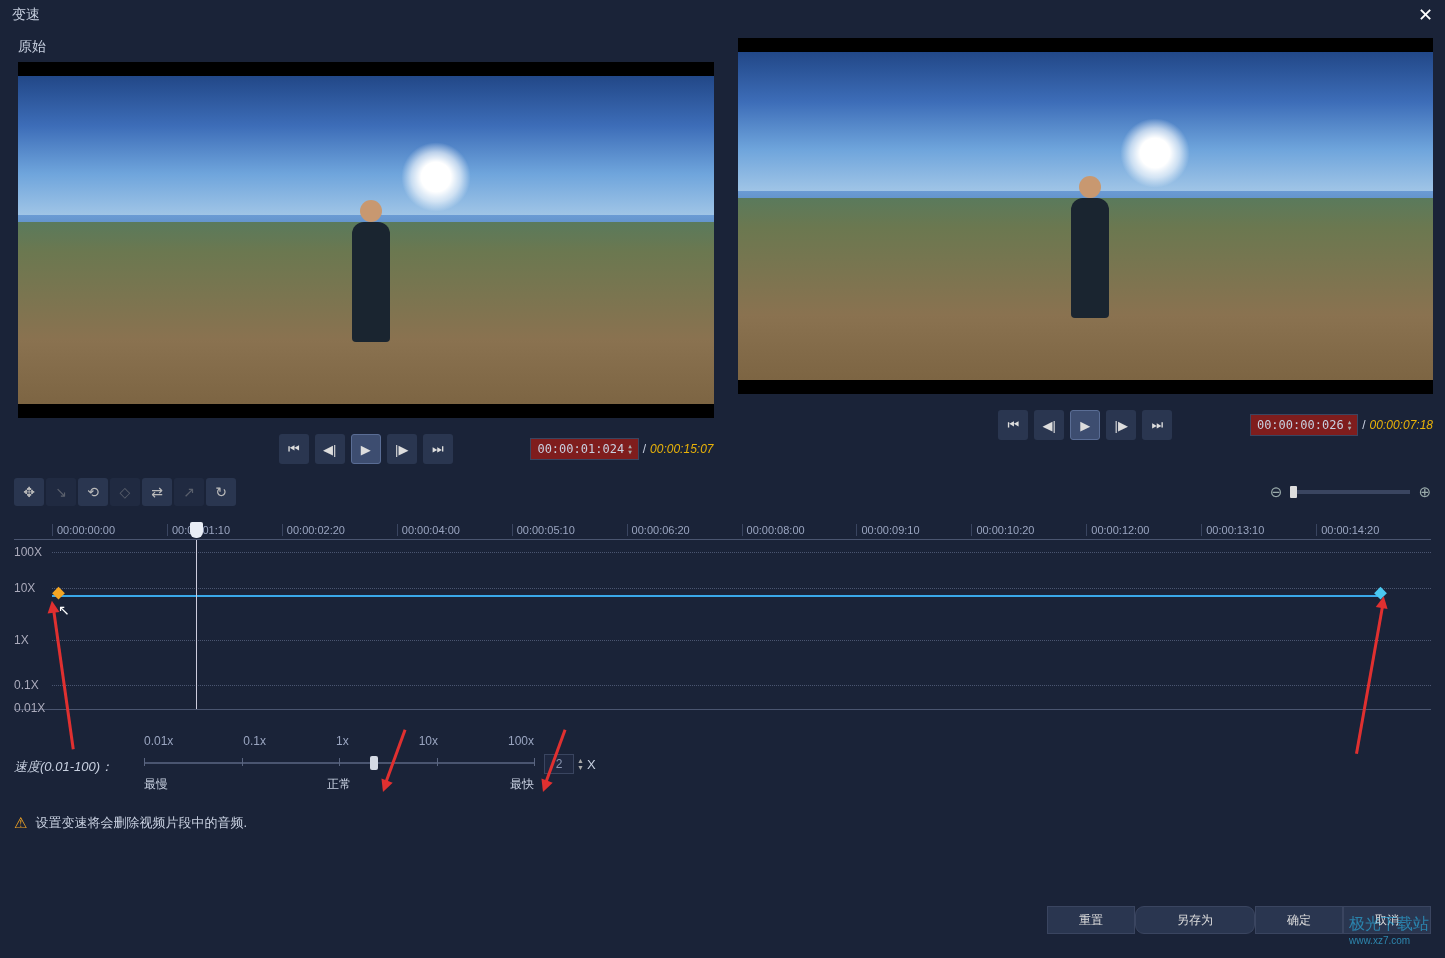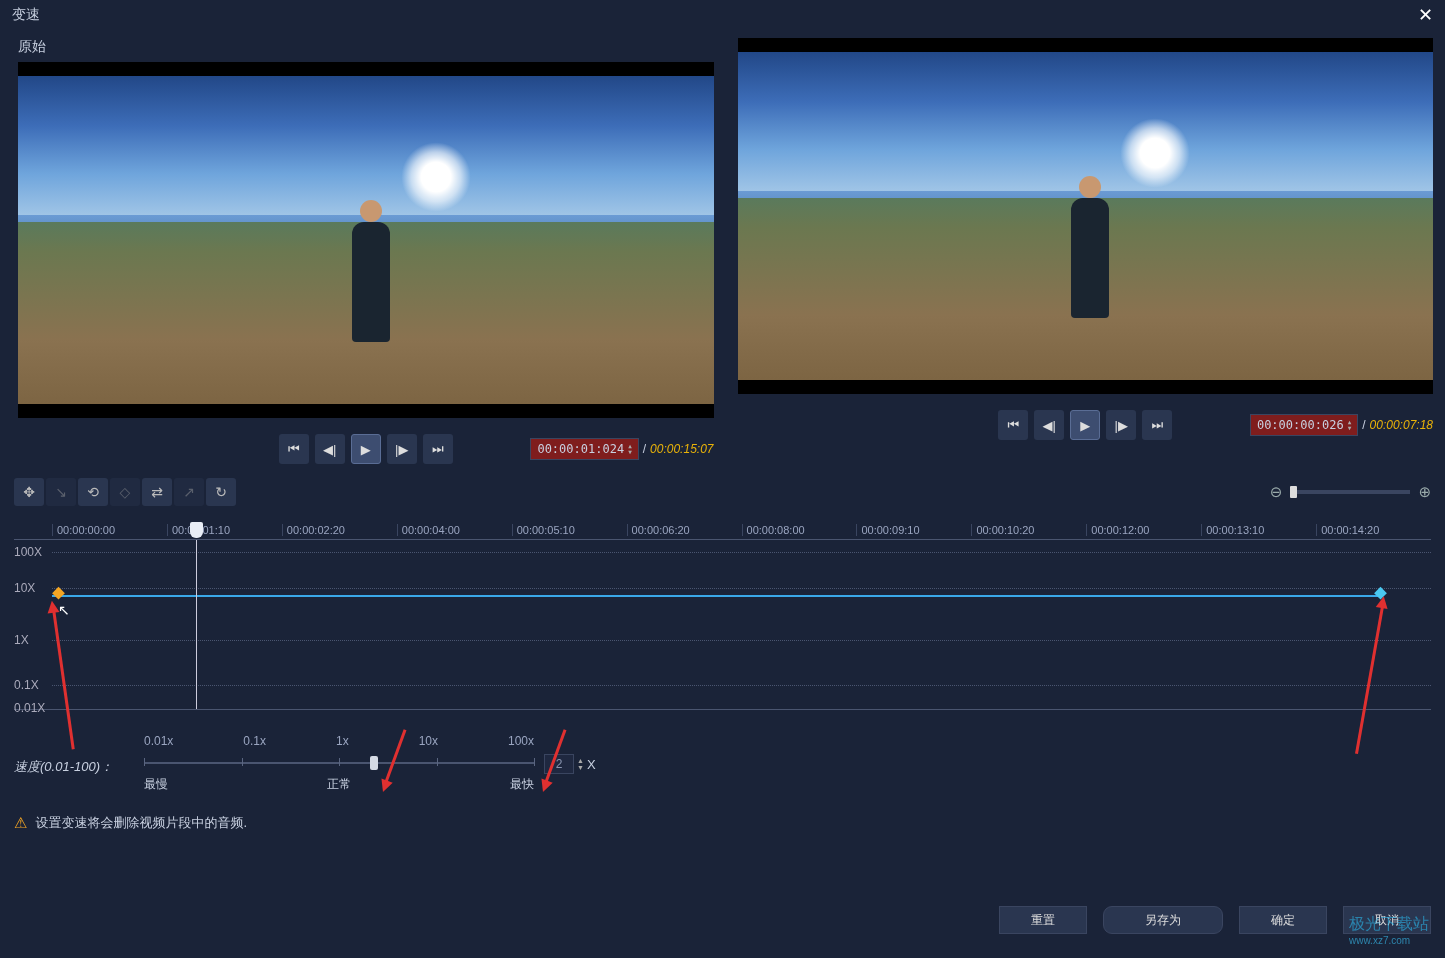--- a/index.html
+++ b/index.html
@@ -290,21 +290,21 @@
   display: flex; align-items: center; gap: 8px;
   font-size: 13px;
 }
 .warn-icon { color: #f5a623; font-size: 15px; }
 
 .button-bar {
   position: absolute;
   right: 14px;
   bottom: 24px;
   display: flex;
-  gap: 16px;
+  gap: 0;
 }
 .dlg-btn {
   min-width: 88px;
   height: 28px;
   background: #2a3650;
   border: 1px solid #3a4560;
   color: #ddd;
   display: flex; align-items: center; justify-content: center;
   cursor: pointer;
   font-size: 12px;

